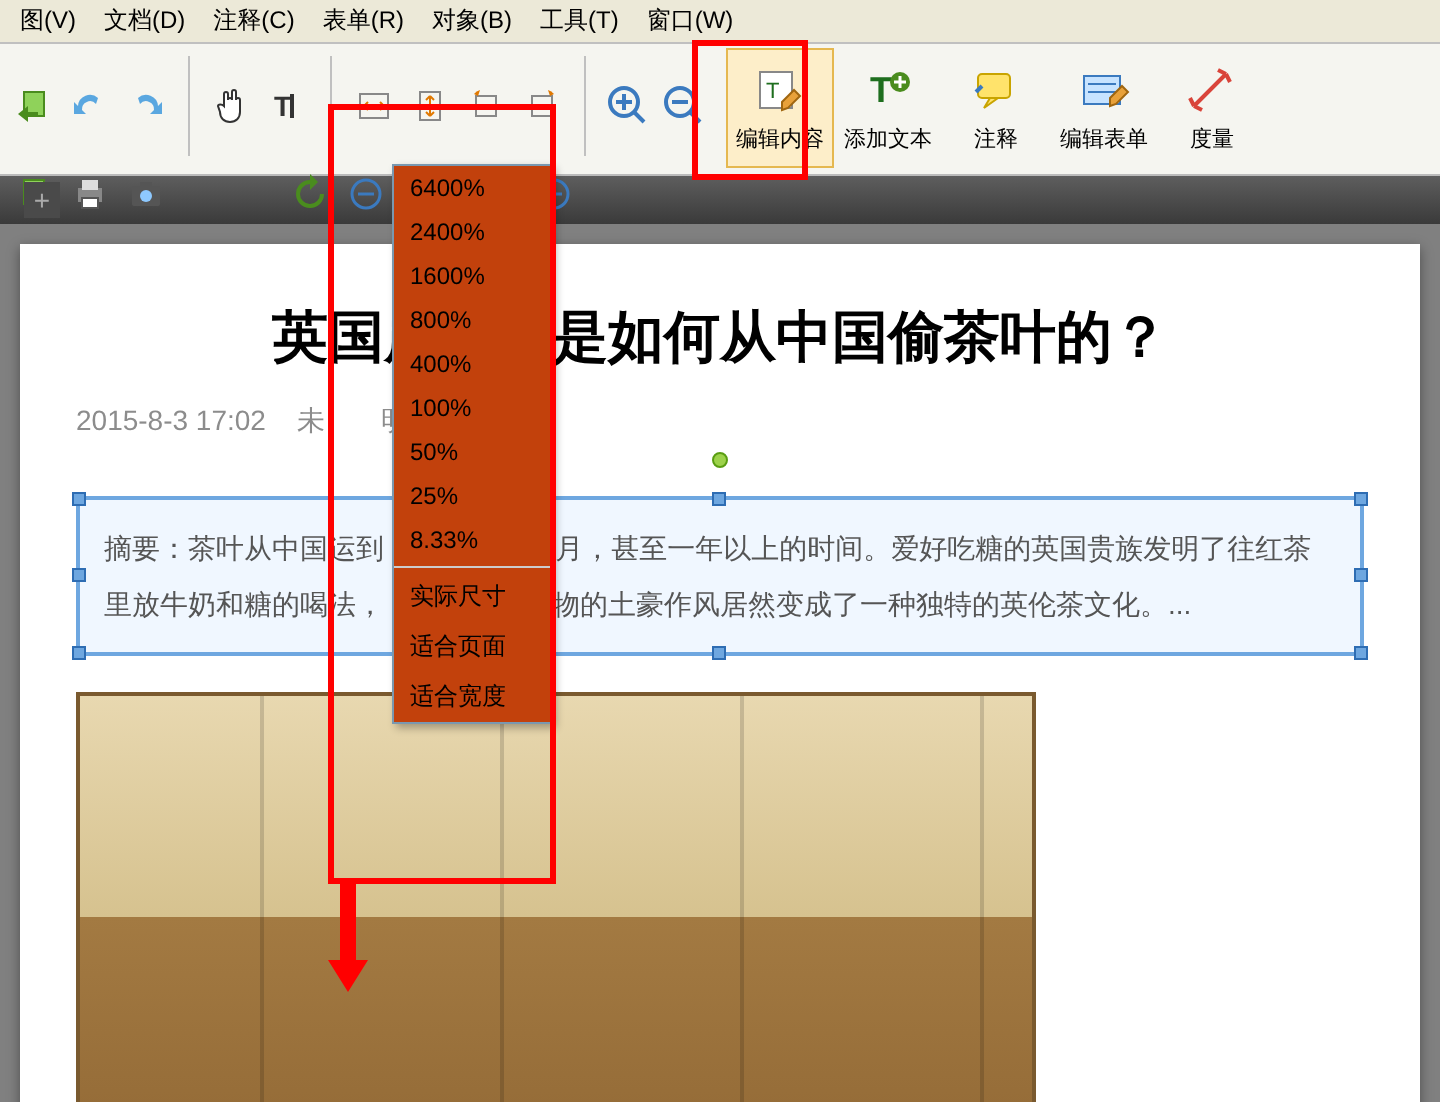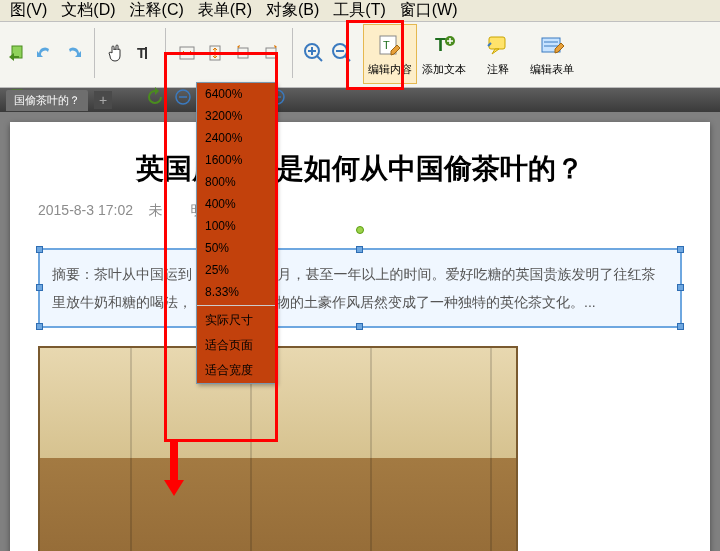--- a/index.html
+++ b/index.html
@@ -1,17 +1,17 @@
 <!DOCTYPE html>
 <html><head>
 <meta charset="utf-8">
 <style>
 * { margin:0; padding:0; box-sizing:border-box; font-family:"Microsoft YaHei",Arial,sans-serif; }
 body { width:720px; height:551px; background:#f1f1f1; overflow:hidden; position:relative; }
-.menubar { height:22px; background:#ece9d8; border-bottom:1px solid #c0c0c0; padding:3px 4px; font-size:16px; display:flex; align-items:center; gap:2px; }
+.menubar { height:22px; background:#ece9d8; border-bottom:1px solid #c0c0c0; padding:3px 4px; font-size:12px; display:flex; align-items:center; gap:2px; }
 .menubar span { padding:2px 6px; }
 .toolbar1 { height:66px; background:#f5f5f0; border-bottom:1px solid #bbb; display:flex; align-items:flex-start; padding:2px 4px; }
 .tb-left { display:flex; flex-direction:column; gap:2px; }
 .tb-row { display:flex; align-items:center; gap:2px; }
 .tbtn { width:26px; height:26px; display:flex; align-items:center; justify-content:center; border:1px solid transparent; border-radius:2px; }
 .sep { width:1px; height:50px; background:#c0c0c0; margin:4px 6px; }
 .zoom-group { display:flex; align-items:center; gap:2px; }
 .zoom-input { width:64px; height:22px; border:1px solid #7a98af; background:#fff; font-size:12px; padding:0 2px; display:flex; align-items:center; justify-content:space-between; }
 .zoom-input .sel { background:#316ac5; color:#fff; padding:0 2px; }
 .zoom-input .tri { font-size:8px; color:#555; }
@@ -215,25 +215,32 @@
     <div class="big-tool">
       <div class="icn">
           <svg width="26" height="26">
             <rect x="3" y="5" width="18" height="14" fill="#c7e3ff" stroke="#3b7abf"></rect>
             <path d="M5 9h14M5 13h14" stroke="#3b7abf"></path>
             <path d="M16 16l6-6 3 3-6 6-3 1z" fill="#e8a13a" stroke="#a06610"></path>
           </svg>
         </div>
       <span>编辑表单</span>
     </div>
+    <div class="big-tool">
+      <div class="icn">
+          <svg width="26" height="26">
+            <path d="M4 20L20 4M4 20l-2-4M4 20l4 2M20 4l2 4M20 4l-4-2" stroke="#d9443a" stroke-width="2" fill="none"></path>
+          </svg>
+        </div>
+      <span>度量</span>
+    </div>
   </div>
 </div>
 
 <div class="tabbar">
-  <div class="tab">国偷茶叶的？</div>
   <div class="addtab">+</div>
 </div>
 
 <div class="doc-area">
   <div class="page">
     <div class="headline">
       <span>英国历</span><span style="visibility:hidden">史上</span><span>是如何从中国偷茶叶的？</span>
     </div>
     <div class="meta">
       <span>2015-8-3 17:02</span>&nbsp;&nbsp;&nbsp;&nbsp;<span>未</span><span style="visibility:hidden">来源</span><span>明</span>
@@ -251,21 +258,20 @@
       <span>摘要：茶叶从中国运到</span><span style="visibility:hidden">英国需</span><span>要 8 个月，甚至一年以上的时间。爱好吃糖的英国贵族发明了往红茶</span><br>
       <span>里放牛奶和糖的喝法，</span><span style="visibility:hidden">而这</span><span>种暴殄天物的土豪作风居然变成了一种独特的英伦茶文化。...</span>
     </div>
     <div class="ship"></div>
 
   </div>
 </div>
 
 <div class="dropdown">
   <div>6400%</div>
-  <div>3200%</div>
   <div>2400%</div>
   <div>1600%</div>
   <div>800%</div>
   <div>400%</div>
   <div>100%</div>
   <div>50%</div>
   <div>25%</div>
   <div>8.33%</div>
   <hr>
   <div>实际尺寸</div>

